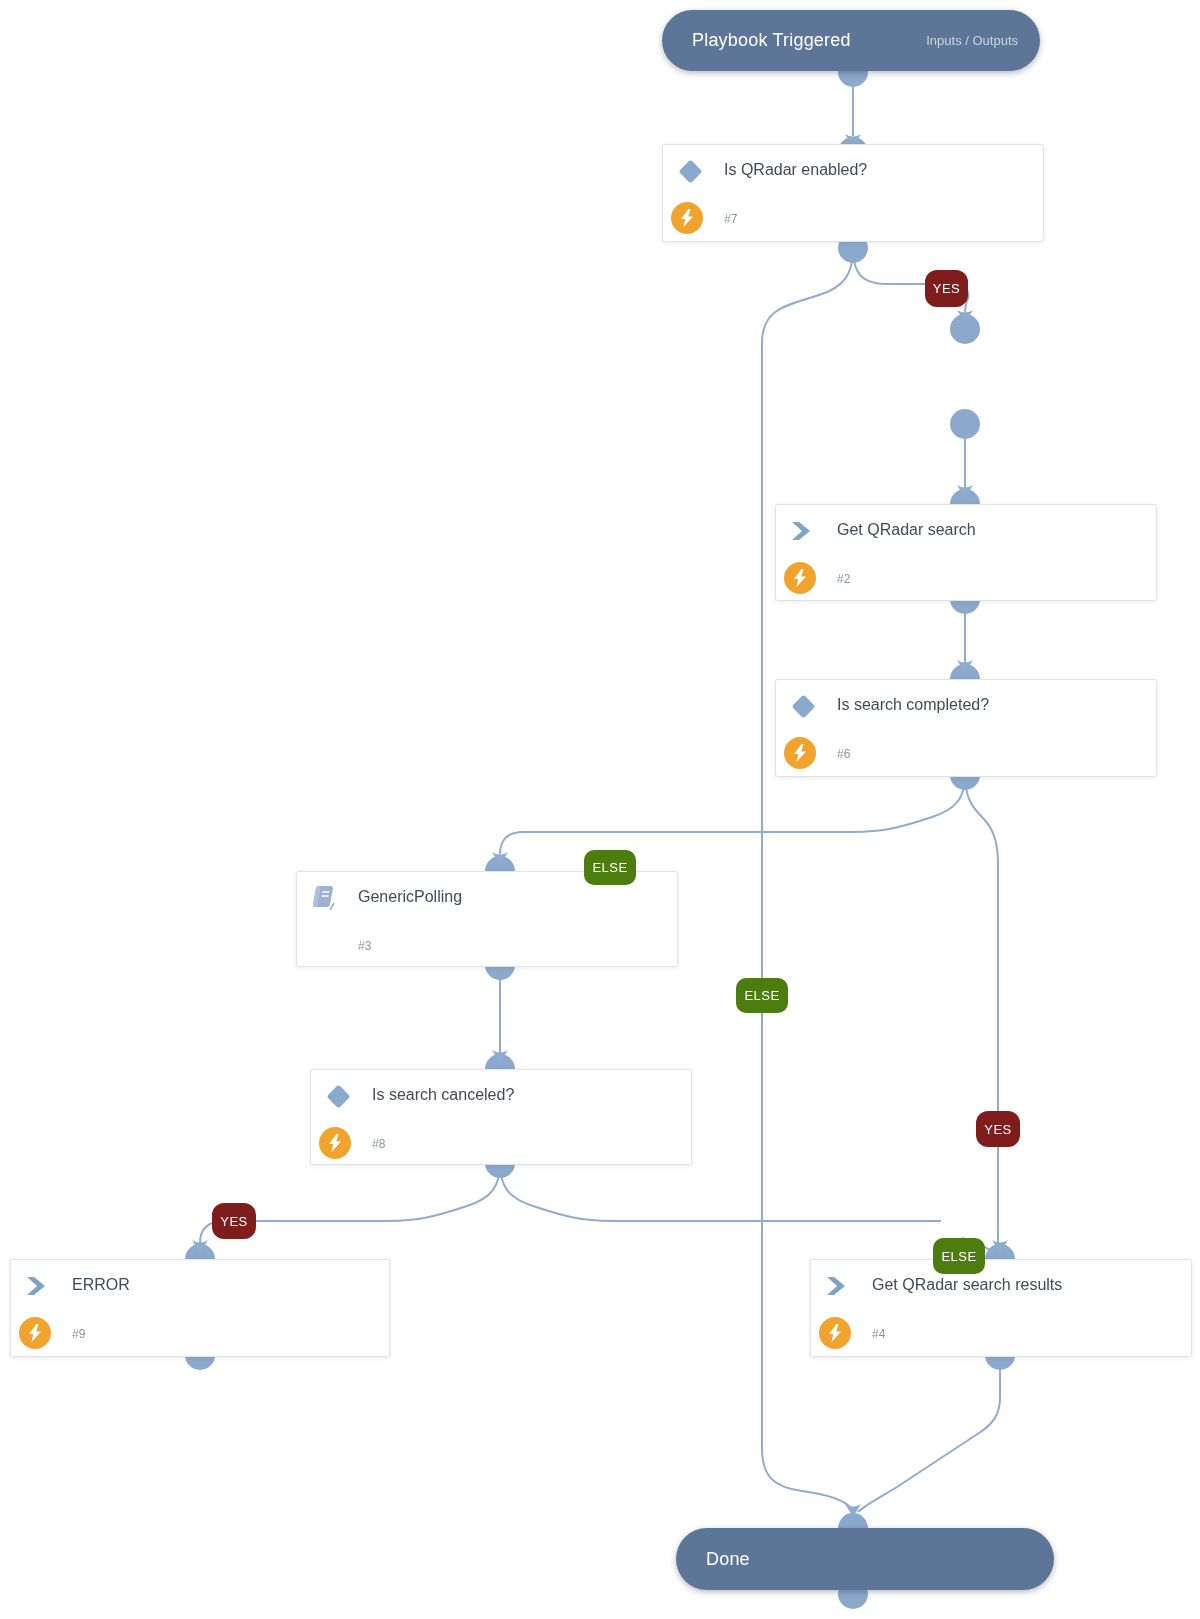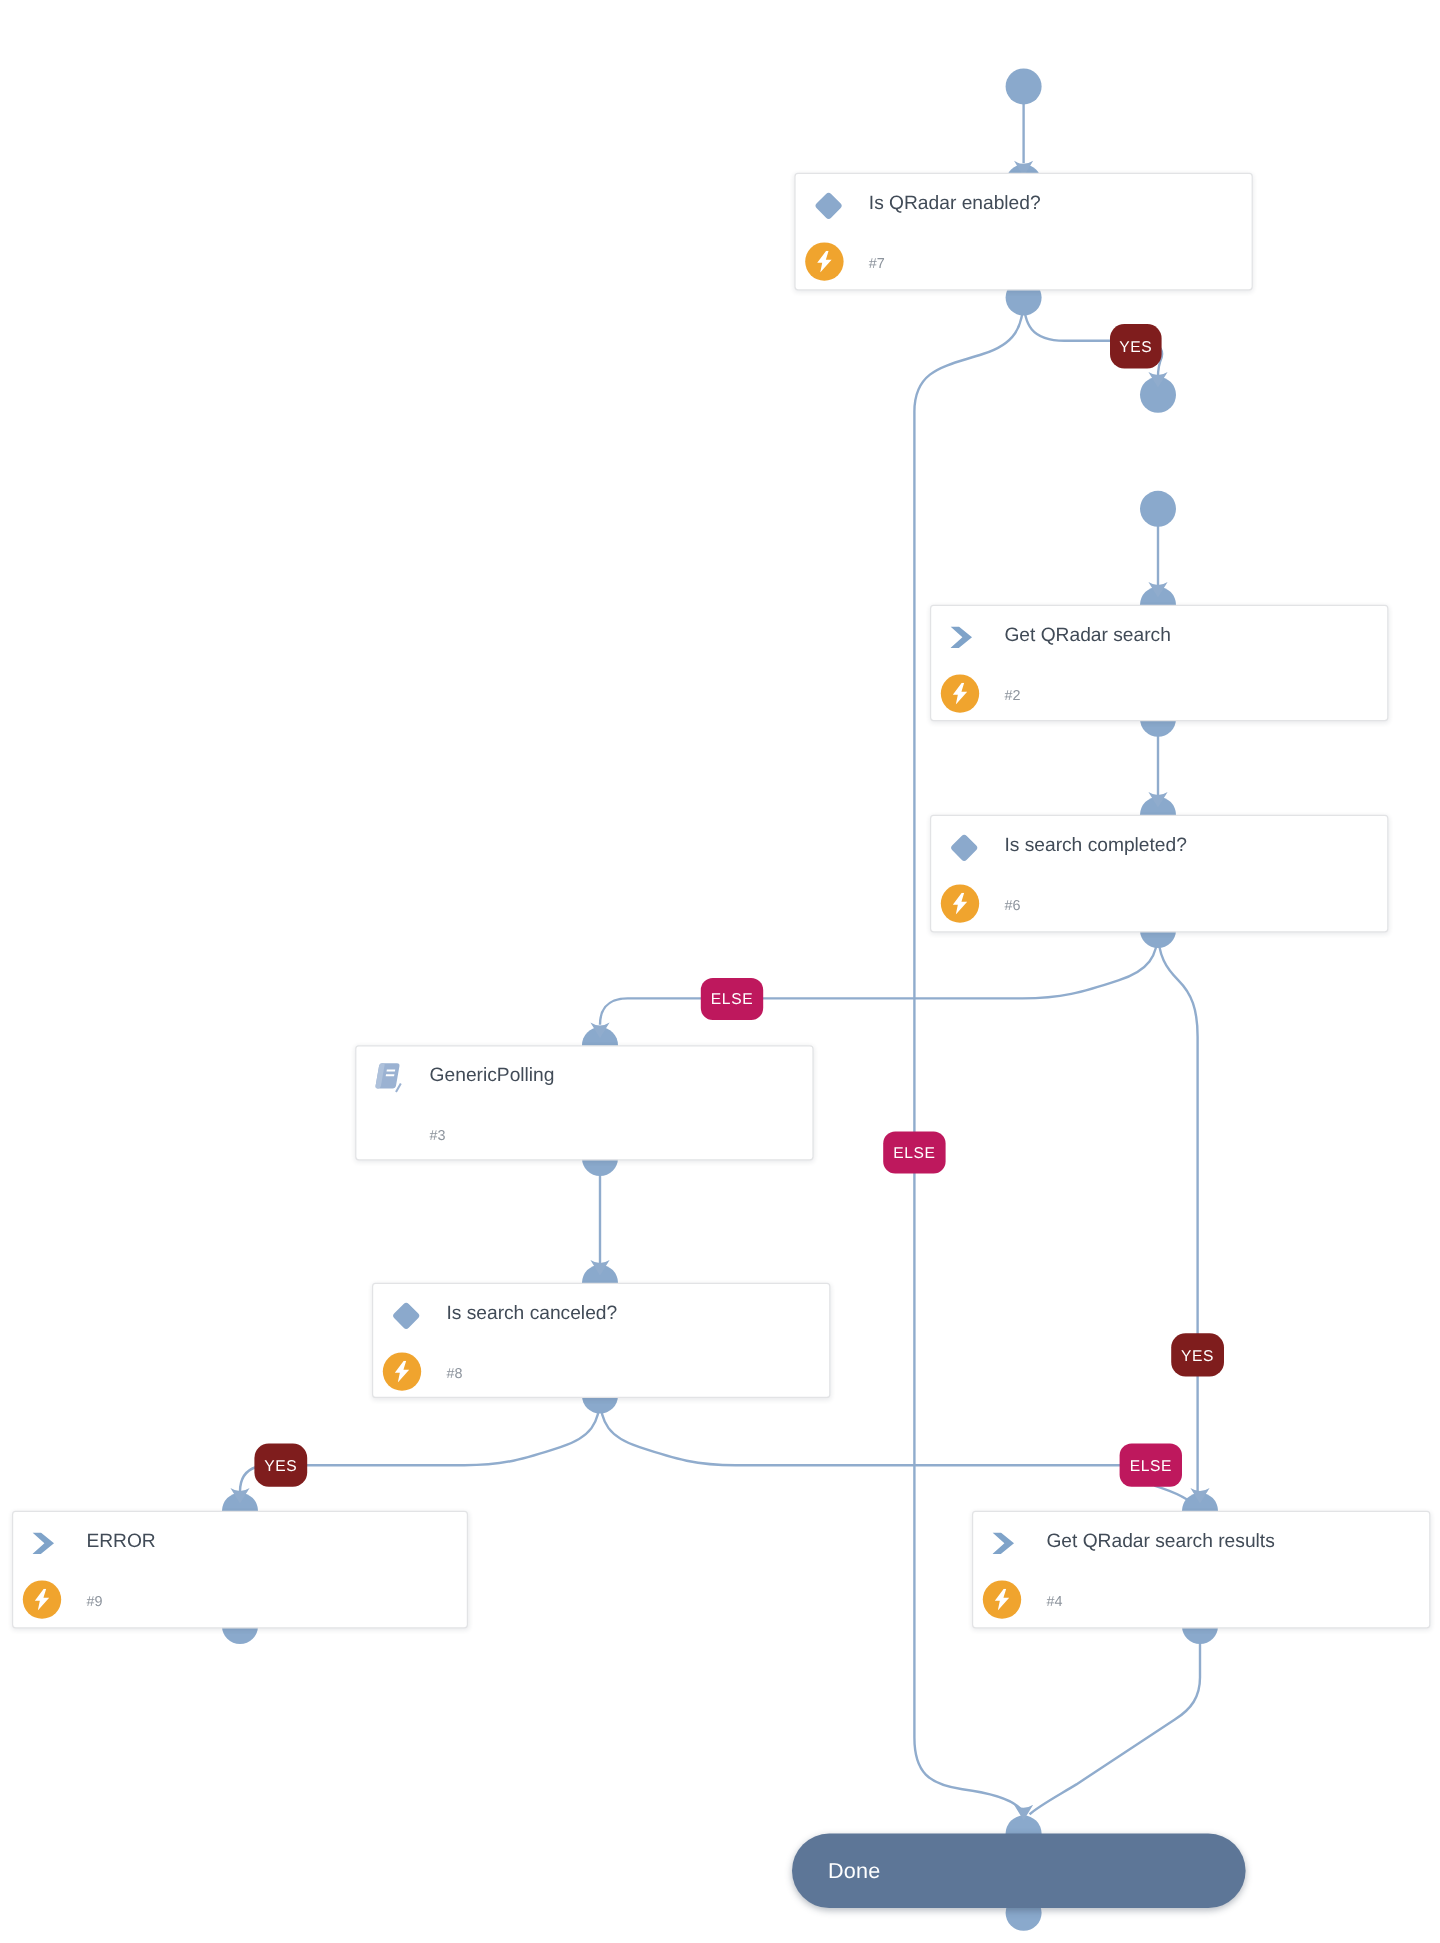--- a/index.html
+++ b/index.html
@@ -16,21 +16,21 @@
         border-radius:3px;box-shadow:0 1px 4px rgba(31,42,59,.10);}
   .task-title{position:absolute;left:61px;top:16px;font-size:16px;color:#414b57;white-space:nowrap;}
   .icon-wrap{position:absolute;left:13px;top:12px;width:30px;height:30px;}
   .icon-wrap.chev{left:16px;top:17px;}
   .bolt{position:absolute;left:8px;top:57px;width:32px;height:32px;border-radius:50%;
         background:#f0a42e;display:flex;align-items:center;justify-content:center;}
   .task-id{position:absolute;left:61px;top:67px;font-size:12px;color:#8d949d;}
   .badge{position:absolute;z-index:3;display:flex;align-items:center;justify-content:center;
          color:#ffffff;font-size:13px;letter-spacing:.5px;border-radius:10px;}
   .badge.yes{background:#7f1d1d;}
-  .badge.else{background:#be185d;}
+  .badge.else{background:#4d7c0f;margin-top:35px;}
 </style>
 </head>
 <body>
 
 <div class="stage">
 
   <svg class="edges" width="1200" height="1619" viewBox="0 0 1200 1619">
     <g fill="none" stroke="#90accd" stroke-width="2">
       <path d="M853 72 L853 136"></path>
       <path d="M853 248 C853 271 860 284 887 284 L947 284 C965 284 970 291 968 298 C965 305 965 310 965 314"></path>
@@ -72,20 +72,24 @@
       <path d="M957 485 Q965 490 973 485 L965 498 Z"></path>
       <path d="M957 660 Q965 665 973 660 L965 673 Z"></path>
       <path d="M492 852 Q500 857 508 852 L500 865 Z"></path>
       <path d="M492 1050 Q500 1055 508 1050 L500 1063 Z"></path>
       <path d="M192 1240 Q200 1245 208 1240 L200 1253 Z"></path>
       <path d="M992 1240 Q1000 1245 1008 1240 L1000 1253 Z"></path>
       <path d="M845 1504 Q853 1509 861 1504 L853 1517 Z"></path>
     </g>
   </svg>
 
+  <div class="pill" style="left:662px;top:10px;width:378px;height:61px">
+    <span class="pill-label">Playbook Triggered</span>
+    <span class="pill-side">Inputs / Outputs</span>
+  </div>
 
   <div class="task" style="left:662px;top:144px;width:380px;height:96px">
     <span class="icon-wrap">
       <svg width="30" height="30">
           <rect x="6" y="6" width="17" height="17" rx="3" fill="#8ba9cc" transform="rotate(45 14.5 14.5)"></rect>
         </svg>
     </span>
     <span class="task-title">Is QRadar enabled?</span>
     <span class="bolt">
       <svg width="14" height="18" viewBox="0 0 14 18">
@@ -186,17 +190,17 @@
     <span class="task-id">#4</span>
   </div>
 
   <div class="badge yes" style="left:925px;top:270px;width:43px;height:37px;border-radius:12px">YES</div>
   <div class="badge else" style="left:584px;top:815px;width:52px;height:35px">ELSE</div>
   <div class="badge else" style="left:736px;top:943px;width:52px;height:35px">ELSE</div>
   <div class="badge yes" style="left:976px;top:1111px;width:44px;height:36px;border-radius:12px">YES</div>
   <div class="badge else" style="left:933px;top:1203px;width:52px;height:36px">ELSE</div>
   <div class="badge yes" style="left:212px;top:1203px;width:44px;height:36px;border-radius:12px">YES</div>
 
-  <div class="pill" style="left:660px;top:1528px;width:378px;height:62px">
+  <div class="pill" style="left:676px;top:1528px;width:378px;height:62px">
     <span class="pill-label">Done</span>
   </div>
 
 </div>
 
 </body></html>

